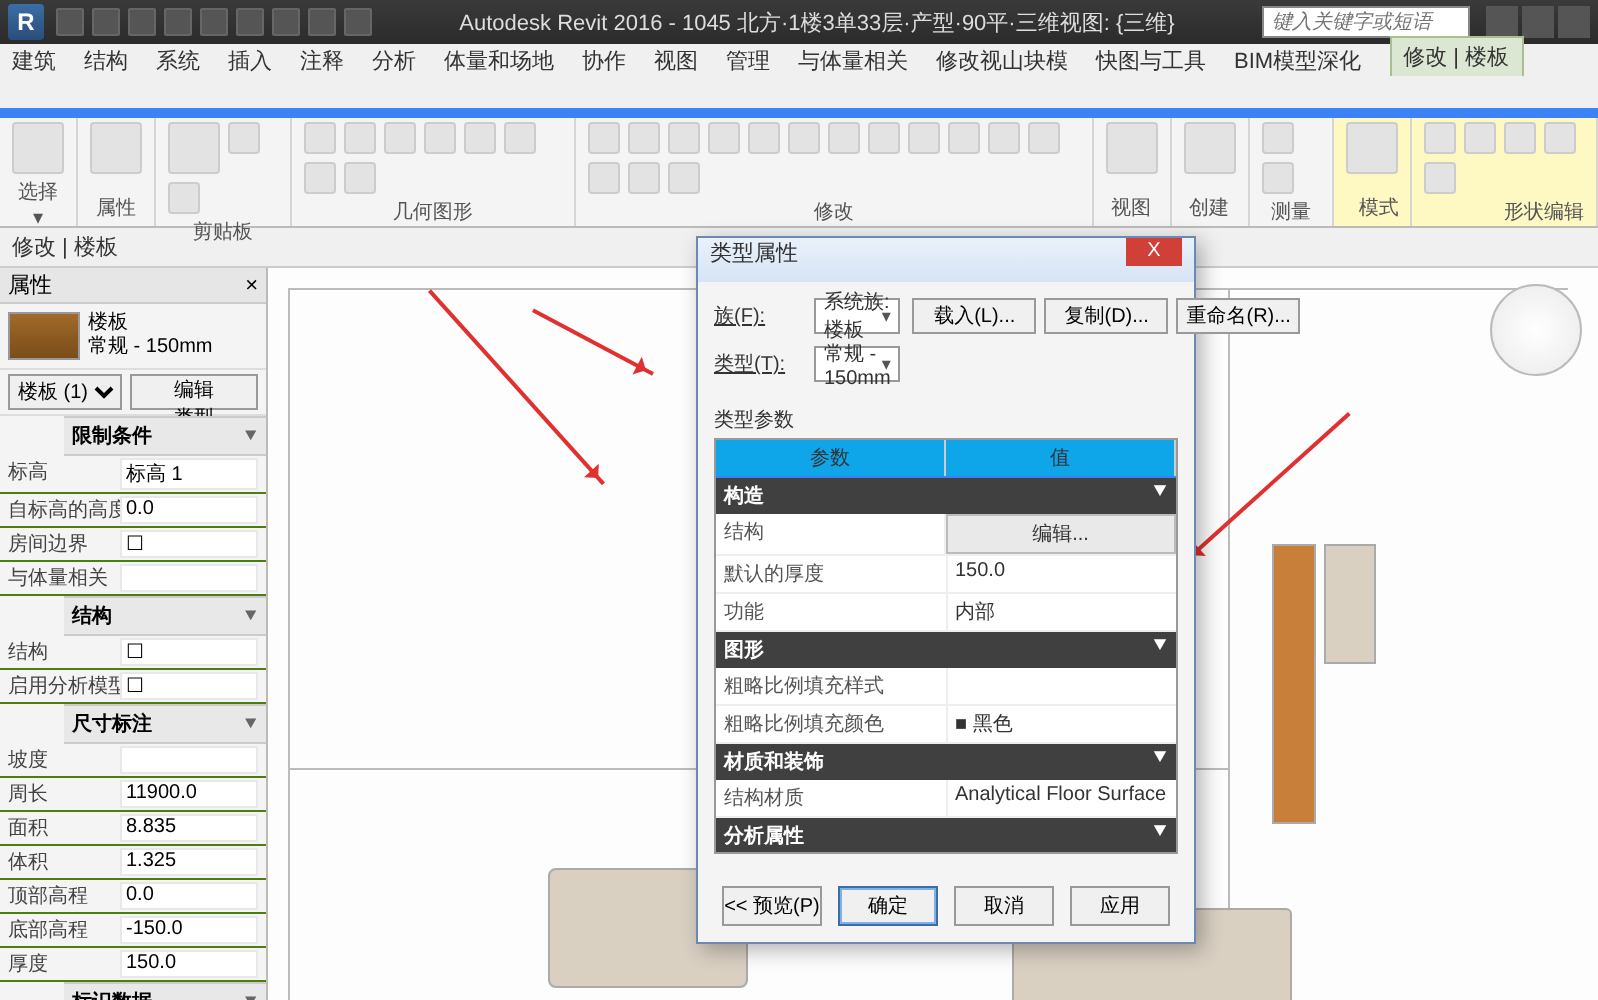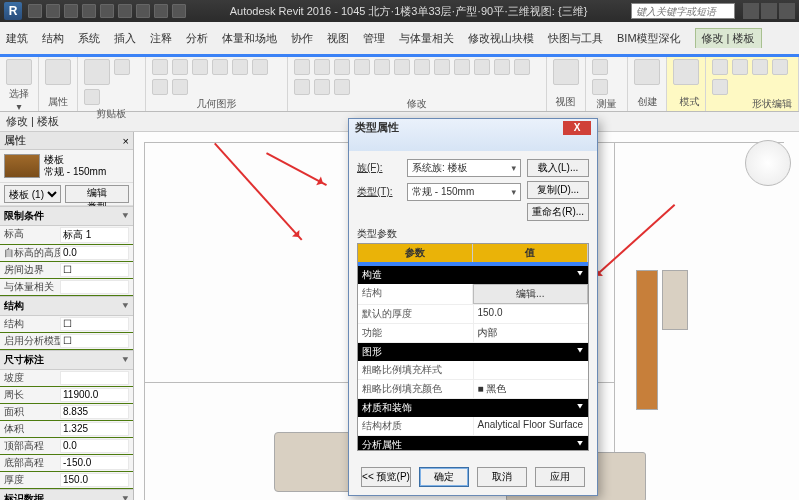--- a/index.html
+++ b/index.html
@@ -4,21 +4,21 @@
 <style>
   * { box-sizing: border-box; margin: 0; padding: 0; }
   body { font-family: "Microsoft YaHei", SimSun, sans-serif; font-size: 11px; background: #e7e7e7; overflow: hidden; width: 799px; height: 500px; position: relative; }
   .titlebar { background: linear-gradient(#3a3a3a,#2b2b2b); color: #ccc; height: 22px; display: flex; align-items: center; padding: 0 4px; }
   .titlebar .logo { width: 18px; height: 18px; background: linear-gradient(#3a6ea5,#2a4d7a); border-radius: 2px; margin-right: 6px; display:flex;align-items:center;justify-content:center;color:#fff;font-weight:bold;font-size:12px;}
   .titlebar .qat { display:flex; gap:4px; }
   .titlebar .qat span { width:14px;height:14px;background:#555;border:1px solid #666;border-radius:1px;}
   .titlebar .titletext { flex:1; text-align:center; font-size:11px; color:#ddd; overflow:hidden; white-space:nowrap;}
   .titlebar .search { width:104px; height:16px; background:#fff; border:1px solid #888; font-size:10px; padding:0 4px; color:#888; font-style:italic;}
   .titlebar .wincontrols span{width:16px;height:16px;background:#555;margin-left:2px;}
-  .menubar { background:#f0f0f0; height:20px; display:flex; align-items:center; padding:16px 6px; border-bottom:3px solid #3b82f6; font-size:11px;}
+  .menubar { background:#f0f0f0; height:20px; display:flex; align-items:flex-end; padding:16px 6px; border-bottom:5px solid #3b82f6; font-size:11px;}
   .menubar span { margin-right:14px; color:#333; cursor:pointer;}
   .menubar span.active { background:#dbe7d2; padding:2px 6px; border:1px solid #a8c090; border-bottom:none;}
   .ribbon { background:#f4f4f4; height:55px; display:flex; border-bottom:1px solid #bbb;}
   .ribbon-group { border-right:1px solid #d5d5d5; display:flex; flex-direction:column; justify-content:space-between; padding:2px 6px;}
   .ribbon-group .icons { display:flex; gap:4px; flex-wrap:wrap;}
   .ribbon-group .icons span {display:inline-block;background:#e3e3e3;border:1px solid #ccc;border-radius:2px;}
   .ribbon-group .icons span.big{width:26px;height:26px;}
   .ribbon-group .icons span.small{width:16px;height:16px;}
   .ribbon-group .label { font-size:10px; color:#555; text-align:center; margin-top:2px;}
   .ribbon-group.highlight{background:#fef9c3;align-items:flex-end;}
@@ -27,49 +27,49 @@
   
   .palette { width:134px; background:#f4f4f4; border-right:1px solid #bbb; display:flex; flex-direction:column; font-size:10px;}
   .palette-header { background:#e6e6e6; height:18px; display:flex; align-items:center; padding:0 4px; border-bottom:1px solid #ccc; font-size:11px;}
   .palette-header .close { margin-left:auto; cursor:pointer;}
   .type-selector { display:flex; align-items:center; padding:4px; gap:4px; border-bottom:1px solid #ddd;}
   .type-selector .thumb { width:36px; height:24px; background:linear-gradient(#a06a2a,#7a4d1a); border:1px solid #999;}
   .type-selector .text { flex:1; line-height:12px;}
   .instance-row { display:flex; align-items:center; padding:2px 4px; gap:4px; border-bottom:1px solid #ddd;}
   .instance-row select { flex:1; font-size:10px; height:18px; border:1px solid #999;}
   .instance-row button { font-size:10px; height:18px; cursor:pointer; border:1px solid #999; background:#f0f0f0; padding:0 20px;}
-  .group-head { background:#e8e8e8; padding:2px 4px; font-weight:bold; border-top:1px solid #ccc; border-bottom:1px solid #ccc; display:flex; align-items:center;}
+  .group-head { background:#e8e8e8; padding:2px 4px; font-weight:bold; border-top:1px solid #ccc; border-bottom:1px solid #ccc; display:flex; align-items:center;margin-left:32px;}
   .group-head .expand { margin-left:auto; font-size:9px; color:#666;}
   .prop-row { display:flex; padding:1px 4px; border-bottom:1px solid #4d7c0f;}
   .prop-row .k { width:56px; color:#444; overflow:hidden; white-space:nowrap;}
   .prop-row .v { flex:1; background:#fff; border:1px solid #e8e8e8; padding:0 2px; min-height:13px; overflow:hidden; white-space:nowrap;}
   .prop-row .v.check::before{content:"☐ ";}
   .canvas { flex:1; background:#fdfdfd; position:relative; overflow:hidden;}
   
   .plan-line { position:absolute; background:#bbb;}
   .furn { position:absolute; background:#d9d0c2; border:1px solid #aaa;}
   .arrow-red { position:absolute; width:2px; background:#e03030; transform-origin:top left;}
   .arrow-red::after{content:""; position:absolute; bottom:-1px; left:-4px; border:5px solid transparent; border-top-color:#e03030;}
   
   .dialog { position:absolute; left:348px; top:118px; width:250px; background:#f4f4f4; border:1px solid #6a8ab5; box-shadow:3px 3px 10px rgba(0,0,0,.3);}
-  .dlg-title { background:linear-gradient(#eaf1fb,#d6e4f5); height:22px; display:flex; align-items:flex-end; padding:16px 6px; font-size:11px; color:#333;font-weight:bold;}
+  .dlg-title { background:linear-gradient(#eaf1fb,#d6e4f5); height:22px; display:flex; align-items:flex-start; padding:0 6px; font-size:11px; color:#333;}
   .dlg-title .close { margin-left:auto; width:28px; height:14px; background:#d04038; color:#fff; text-align:center; line-height:14px; font-size:10px; cursor:pointer;}
   .dlg-body { padding:8px; font-size:10px; color:#333;}
   .dlg-row { display:flex; align-items:center; margin-bottom:6px; gap:6px;}
   .dlg-row label { width:44px;text-decoration:underline;}
   .dlg-row .combo { flex:1; height:18px; border:1px solid #999; background:#fff; display:flex; align-items:center; padding:0 4px; position:relative;}
   .dlg-row .combo::after{content:"▾"; position:absolute; right:4px; color:#555; font-size:9px;}
-  .dlg-btncol { display:flex; flex-direction:column; gap:4px;}
+  .dlg-btncol { display:flex; flex-direction:row; gap:4px;}
   .dlg-btncol button {width:62px;height:18px;font-size:10px;border:1px solid #999;background:#f0f0f0;cursor:pointer;}
   .param-section { margin-top:6px;}
   .param-head { font-size:10px; margin-bottom:2px;}
   .param-table { border:1px solid #999; height:208px; overflow-y:auto; background:#fff;}
-  .param-table .thead { display:flex; background:#eab308; border-bottom:4px solid #3b82f6;font-weight:bold;}
+  .param-table .thead { display:flex; background:#0ea5e9; border-bottom:1px solid #3b82f6;}
   .param-table .thead div { flex:1; padding:2px 4px; border-right:1px solid #ccc; text-align:center; font-size:10px;}
-  .param-table .cat { background:#000000; color:#fff; padding:2px 4px; font-size:10px; display:flex;}
+  .param-table .cat { background:#404040; color:#fff; padding:2px 4px; font-size:10px; display:flex;font-weight:bold;}
   .param-table .cat .exp{margin-left:auto;}
   .param-table .row { display:flex; border-bottom:1px solid #eee;}
   .param-table .row div { flex:1; padding:2px 4px; font-size:10px; overflow:hidden; white-space:nowrap;}
   .param-table .row div:first-child{border-right:1px solid #eee; color:#555;}
   .param-table .row .btn-cell{background:#e9e9e9;text-align:center;border:1px solid #bbb;cursor:pointer;}
   .param-table .row .swatch::before{content:"■ ";}
   .dlg-footer { display:flex; justify-content:center; gap:8px; padding:8px;}
   .dlg-footer button { width:50px; height:20px; font-size:10px; border:1px solid #999; background:#f0f0f0; cursor:pointer;}
   .dlg-footer button.primary{border:1px solid #3a6ea5; box-shadow:0 0 0 1px #7fb1e6 inset;}
   
@@ -172,30 +172,30 @@
       <div class="label">修改</div>
     </div>
     <div class="ribbon-group">
       <div class="icons">
         <span class="big"></span>
       </div>
       <div class="label">视图</div>
     </div>
     <div class="ribbon-group">
       <div class="icons">
+        <span class="big"></span>
+      </div>
+      <div class="label">创建</div>
+    </div>
+    <div class="ribbon-group">
+      <div class="icons">
         <span class="small"></span>
         <span class="small"></span>
       </div>
       <div class="label">测量</div>
-    </div>
-    <div class="ribbon-group">
-      <div class="icons">
-        <span class="big"></span>
-      </div>
-      <div class="label">创建</div>
     </div>
     <div class="ribbon-group highlight">
       <div class="icons">
         <span class="big"></span>
       </div>
       <div class="label">模式</div>
     </div>
     <div class="ribbon-group highlight">
       <div class="icons">
         <span class="small"></span>

